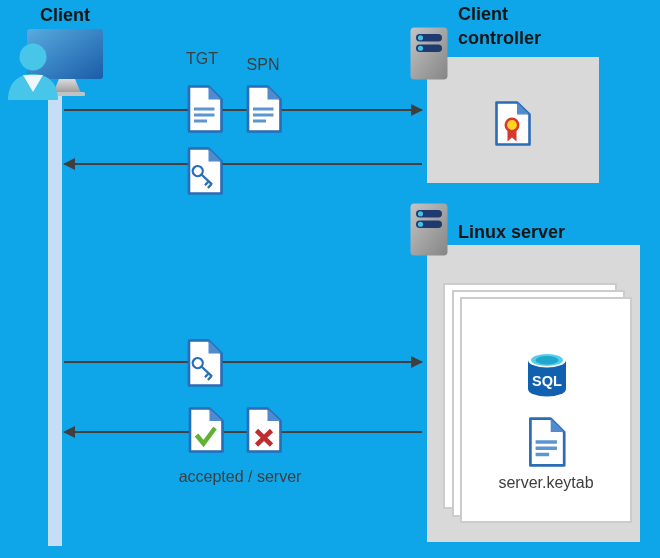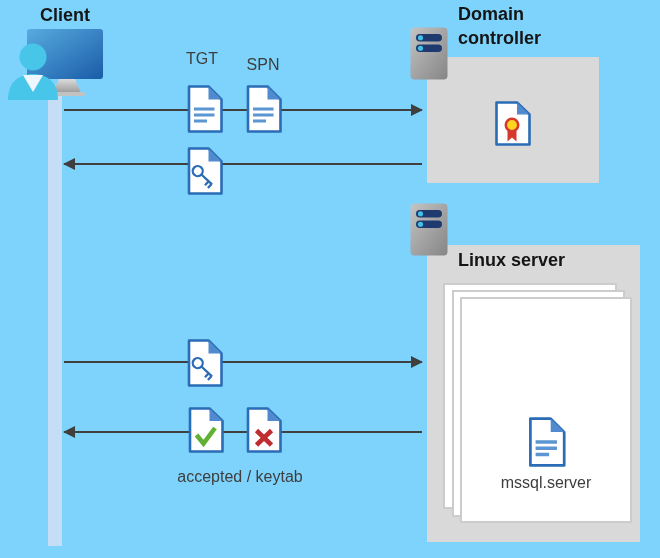--- a/index.html
+++ b/index.html
@@ -1,16 +1,16 @@
 <!DOCTYPE html>
 <html><head>
 <meta charset="utf-8">
 <style>
   html,body{margin:0;padding:0;background:#fff;}
-  #canvas{position:relative;width:660px;height:558px;background:#7dd3fc;overflow:hidden;
+  #canvas{position:relative;width:660px;height:558px;background:#0ea5e9;overflow:hidden;
           font-family:"Liberation Sans","DejaVu Sans",sans-serif;}
   .ttl{position:absolute;font-weight:bold;color:#151515;font-size:18px;line-height:1.35;}
   .lbl{position:absolute;color:#3e3e3e;font-size:16px;font-weight:400;}
   .ctr{text-align:center;}
   .graybox{position:absolute;background:#d9d9d9;z-index:0;}
   .card{position:absolute;background:#ffffff;border:2px solid #cccccc;box-sizing:border-box;}
   .lifeline{position:absolute;left:48px;top:88px;width:14px;height:458px;background:#c5def5;z-index:1;}
   .arrow{position:absolute;height:2px;background:#3f3f3f;z-index:2;}
   .ah-r{position:absolute;right:-1px;top:-5px;width:0;height:0;
         border-top:6px solid transparent;border-bottom:6px solid transparent;
@@ -102,21 +102,21 @@
             <stop offset="1" stop-color="#858585"></stop>
         </linearGradient>
       </defs>
       <rect x="0.5" y="0.5" width="37" height="52" rx="4" fill="url(#gSrv1)"></rect>
       <rect x="6" y="7" width="26" height="7.5" rx="3.75" fill="#1e3a6e"></rect>
       <rect x="6" y="17.5" width="26" height="7.5" rx="3.75" fill="#1e3a6e"></rect>
       <circle cx="10.5" cy="10.75" r="2.6" fill="#44bfe7"></circle>
       <circle cx="10.5" cy="21.25" r="2.6" fill="#44bfe7"></circle>
     </svg>
   </div>
-  <div class="ttl" style="left:458px;top:2px;width:110px;">Domain controller</div>
+  <div class="ttl" style="left:458px;top:2px;width:110px;">Client controller</div>
   <div class="icon" style="left:492px;top:100px;">
     <svg width="42" height="47" viewBox="0 0 42 47">
       <path d="M4.5 2.5 H25 L37.5 14.5 V44.5 H4.5 Z" fill="#ffffff" stroke="#2a6cb5" stroke-width="2.6" stroke-linejoin="round"></path>
       <path d="M25 2.5 L25 14.5 L37.5 14.5 Z" fill="#4f8bce"></path>
       <path d="M15.5 28 L15.5 41.5 L20 37.5 L24.5 41.5 L24.5 28 Z" fill="#d5392e"></path>
       <circle cx="20" cy="25" r="6.2" fill="#ffd41f" stroke="#d5392e" stroke-width="2.6"></circle>
     </svg>
   </div>
 
   <div class="graybox" style="left:427px;top:245px;width:213px;height:297px;"></div>
@@ -128,36 +128,46 @@
             <stop offset="1" stop-color="#858585"></stop>
         </linearGradient>
       </defs>
       <rect x="0.5" y="0.5" width="37" height="52" rx="4" fill="url(#gSrv2)"></rect>
       <rect x="6" y="7" width="26" height="7.5" rx="3.75" fill="#1e3a6e"></rect>
       <rect x="6" y="17.5" width="26" height="7.5" rx="3.75" fill="#1e3a6e"></rect>
       <circle cx="10.5" cy="10.75" r="2.6" fill="#44bfe7"></circle>
       <circle cx="10.5" cy="21.25" r="2.6" fill="#44bfe7"></circle>
     </svg>
   </div>
-  <div class="ttl" style="left:458px;top:220px;width:160px;white-space:nowrap;margin-top:28px;">Linux server</div>
+  <div class="ttl" style="left:458px;top:220px;width:160px;white-space:nowrap;">Linux server</div>
 
   <div class="card" style="left:443px;top:283px;width:174px;height:226px;z-index:1;"></div>
   <div class="card" style="left:452px;top:290px;width:173px;height:227px;z-index:2;"></div>
   <div class="card" style="left:460px;top:297px;width:172px;height:226px;z-index:3;"></div>
 
 
+  <div class="icon" style="left:524px;top:350px;z-index:4;">
+    <svg width="46" height="49" viewBox="0 0 46 49">
+      <rect x="4" y="10" width="38" height="29" fill="#1161b0"></rect>
+      <ellipse cx="23" cy="39" rx="19" ry="7.5" fill="#1161b0"></ellipse>
+      <ellipse cx="23" cy="10" rx="19" ry="7.5" fill="#ffffff"></ellipse>
+      <ellipse cx="23" cy="10" rx="16" ry="6.1" fill="#53cfec"></ellipse>
+      <ellipse cx="23" cy="10.3" rx="11.5" ry="4.3" fill="#21a6cd"></ellipse>
+      <text x="23" y="35.5" text-anchor="middle" font-size="14.5" font-weight="bold" fill="#ffffff">SQL</text>
+    </svg>
+  </div>
 
   <div class="icon" style="left:525px;top:416px;z-index:4;">
     <svg width="42" height="52" viewBox="0 0 40 50">
       <path d="M5 2.5 H24.5 L37.5 15.5 V47.5 H5 Z" fill="#ffffff" stroke="#2a6cb5" stroke-width="2.6" stroke-linejoin="round"></path>
       <path d="M24.5 2.5 L24.5 15.5 L37.5 15.5 Z" fill="#4f8bce"></path>
       <path d="M10 25 H30.5 M10 31 H30.5 M10 37 H23" stroke="#5b95d2" stroke-width="3.2" fill="none"></path>
     </svg>
   </div>
-  <div class="lbl ctr" style="left:466px;top:474px;width:160px;z-index:4;">mssql.server</div>
+  <div class="lbl ctr" style="left:466px;top:474px;width:160px;z-index:4;">server.keytab</div>
 
   <div class="arrow" style="left:64px;top:361px;width:358px;">
     <div class="ah-r"></div>
   </div>
   <div class="arrow" style="left:64px;top:431px;width:358px;">
     <div class="ah-l"></div>
   </div>
 
   <div class="icon" style="left:184px;top:338px;">
     <svg width="40" height="50" viewBox="0 0 40 50">
@@ -179,15 +189,15 @@
   </div>
 
   <div class="icon" style="left:243px;top:406px;">
     <svg width="40" height="48" viewBox="0 0 40 48">
       <path d="M5 2.5 H24.5 L37.5 15 V45.5 H5 Z" fill="#ffffff" stroke="#2a6cb5" stroke-width="2.6" stroke-linejoin="round"></path>
       <path d="M24.5 2.5 L24.5 15 L37.5 15 Z" fill="#4f8bce"></path>
       <path d="M13.5 24.5 L28.5 39 M28.5 24.5 L13.5 39" stroke="#bf2d31" stroke-width="4.6" fill="none"></path>
     </svg>
   </div>
 
-  <div class="lbl ctr" style="left:125px;top:468px;width:230px;">accepted / keytab</div>
+  <div class="lbl ctr" style="left:125px;top:468px;width:230px;">accepted / server</div>
 
 </div>
 
 </body></html>

